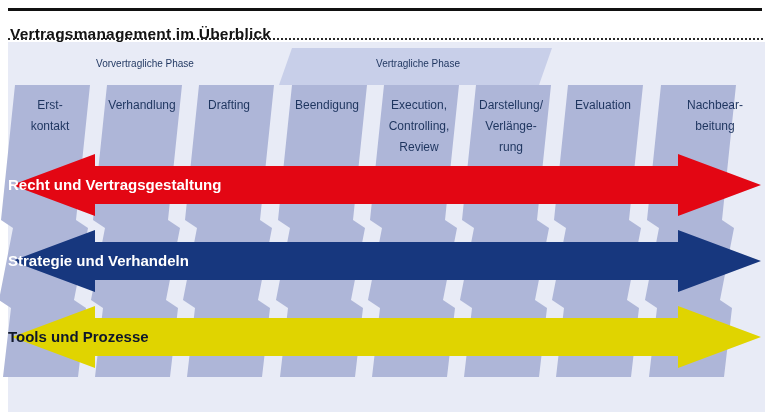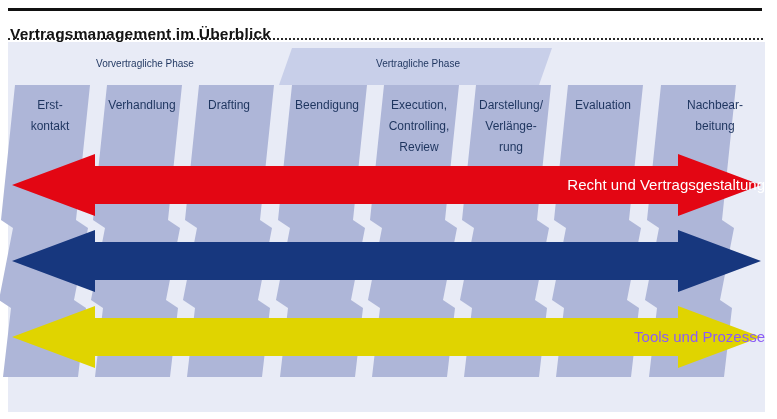--- a/index.html
+++ b/index.html
@@ -8,22 +8,22 @@
   .top-rule{position:absolute;left:8px;top:8px;width:754px;height:3px;background:#111;}
   .title{position:absolute;left:10px;top:15px;font-size:15.5px;font-weight:bold;color:#141414;
          letter-spacing:0.2px;}
   .dotted-rule{position:absolute;left:8px;top:38px;width:755px;height:0;border-top:2px dotted #2b2b2b;}
   .panel{position:absolute;left:8px;top:42px;width:757px;height:370px;}
   svg.layer{position:absolute;left:0;top:0;}
   .phase-label{position:absolute;top:58px;width:220px;text-align:center;font-size:10px;
                color:#1e355f;}
   .col-label{position:absolute;top:95px;width:110px;text-align:center;font-size:12px;
              line-height:21px;color:#1e355f;white-space:pre-line;}
-  .arrow-label{position:absolute;left:8px;width:757px;text-align:right;font-size:15px;
-               font-weight:normal;line-height:18px;}
+  .arrow-label{position:absolute;left:8px;width:757px;text-align:left;font-size:15px;
+               font-weight:bold;line-height:18px;}
   .source{position:absolute;right:16px;top:390px;font-size:11px;color:#1e355f;}
 </style>
 </head>
 <body>
 
 <div class="page">
 
   <div class="top-rule"></div>
   <h1 class="title">Vertragsmanagement im Überblick</h1>
   <div class="dotted-rule"></div>
@@ -62,15 +62,16 @@
 beitung</div>
     </div>
 
   <svg class="layer" id="arrow-svg" width="777" height="419">
       <polygon points="12,185 95,154 95,166 678,166 678,154 761,185 678,216 678,204 95,204 95,216" fill="#e30613"></polygon>
       <polygon points="12,261 95,230 95,242 678,242 678,230 761,261 678,292 678,280 95,280 95,292" fill="#17377e"></polygon>
       <polygon points="12,337 95,306 95,318 678,318 678,306 761,337 678,368 678,356 95,356 95,368" fill="#e0d400"></polygon>
     </svg>
 
   <div class="arrow-label" style="top: 176px; color: rgb(255, 255, 255);">Recht und Vertragsgestaltung</div>
-  <div class="arrow-label" style="top: 328px; color: #8b5cf6;">Tools und Prozesse</div>
+  <div class="arrow-label" style="top: 252px; color: rgb(255, 255, 255);">Strategie und Verhandeln</div>
+  <div class="arrow-label" style="top: 328px; color: #0f172a;">Tools und Prozesse</div>
 
 </div>
 
 </body></html>

